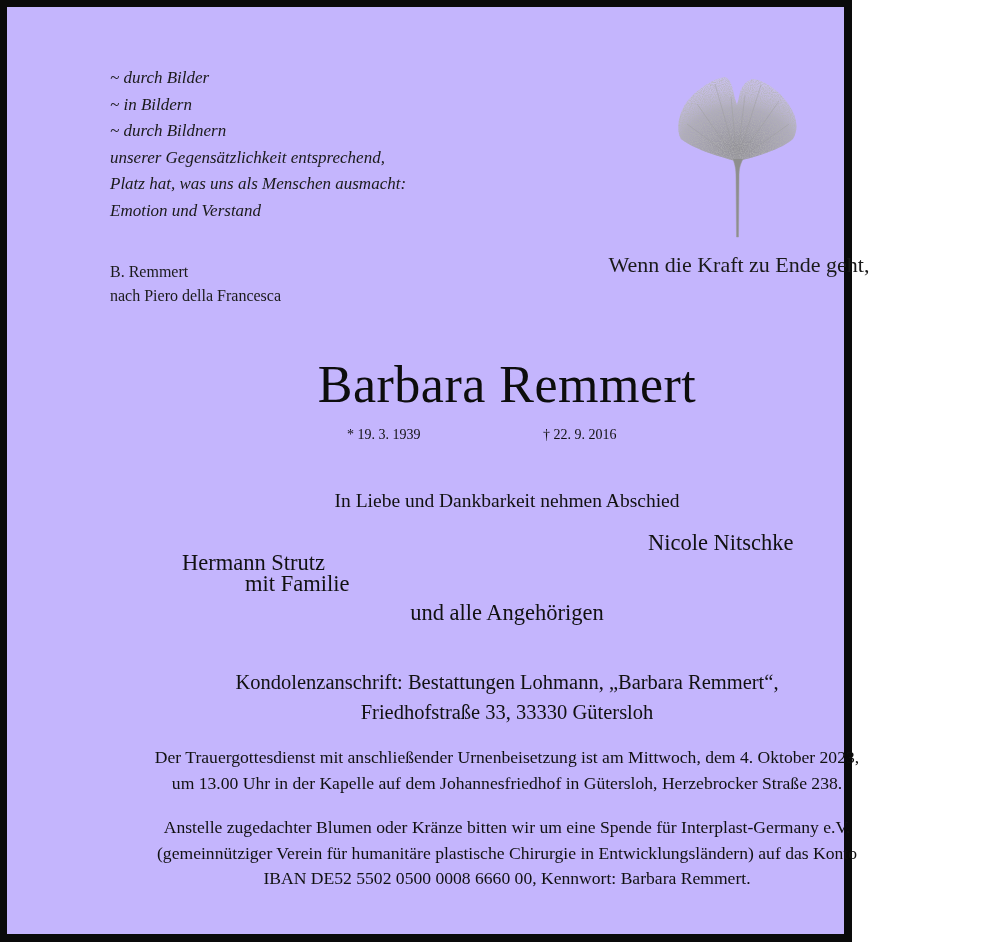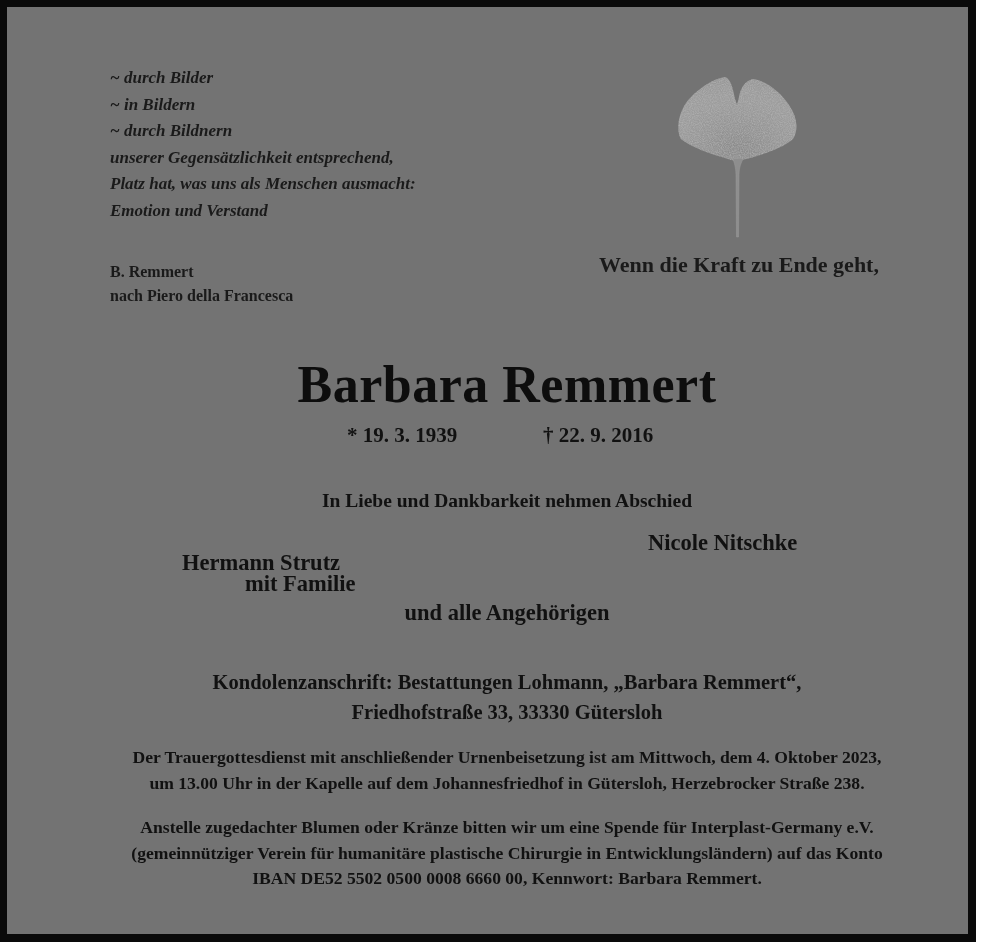--- a/index.html
+++ b/index.html
@@ -11,28 +11,27 @@
       width: 1000px;
       height: 942px;
       position: relative;
       overflow: hidden;
       font-family: "Liberation Serif", "DejaVu Serif", serif;
       color: #111111;
     }
     .frame {
       position: absolute;
       left: 0; top: 0;
-      width: 976px; height: 942px;
+      width: 852px; height: 942px;
       box-sizing: border-box;
       border-top: 7px solid #0a0a0a;
       border-left: 7px solid #0a0a0a;
       border-right: 8px solid #0a0a0a;
       border-bottom: 8px solid #0a0a0a;
-      background: #737373;
-      font-weight: bold;
+      background: #c4b5fd;
     }
     .abs { position: absolute; white-space: nowrap; }
 
     
     .poem {
       left: 103px;
       top: 58px;
       font-style: italic;
       font-size: 17px;
       line-height: 26.6px;
@@ -74,21 +73,21 @@
       width: 1000px;
       top: 346px;
       text-align: center;
       font-size: 52px;
       line-height: 64px;
       color: #0d0d0d;
       letter-spacing: 0.5px;
     }
     .dates {
       top: 413px;
-      font-size: 21px;
+      font-size: 14px;
       line-height: 30px;
       color: #111;
     }
     .birth { left: 340px; }
     .death { left: 536px; }
 
     .farewell {
       left: 0; width: 1000px;
       top: 480px;
       text-align: center;

